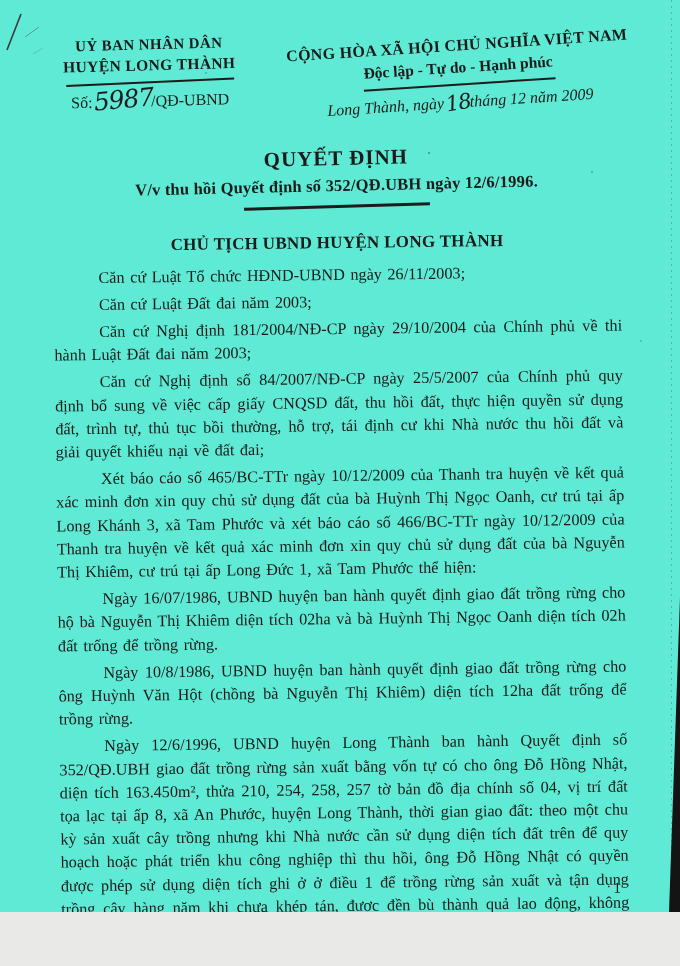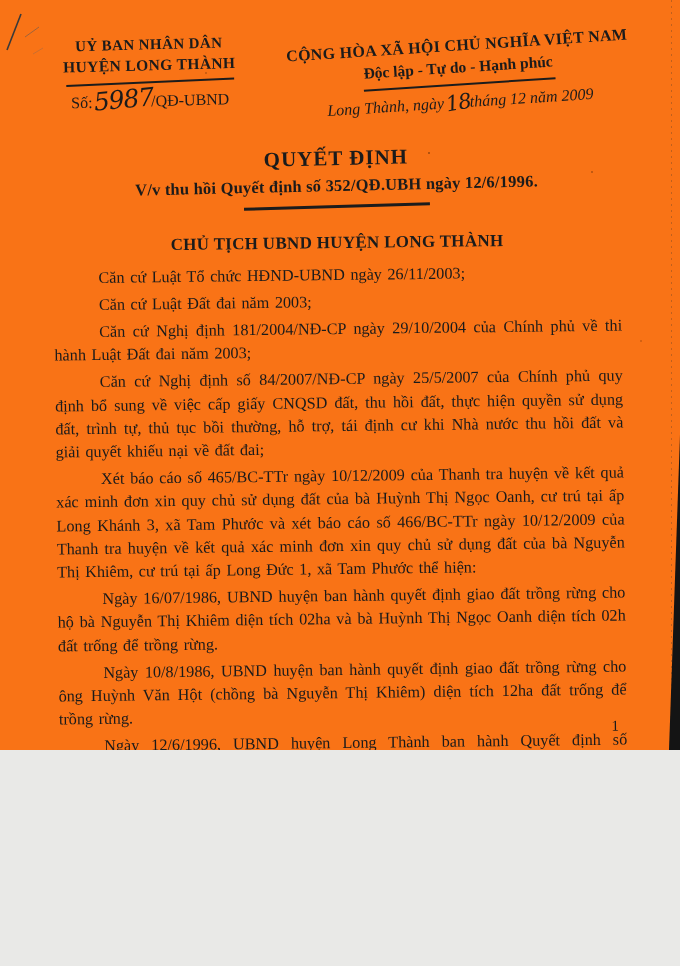--- a/index.html
+++ b/index.html
@@ -4,22 +4,22 @@
 <style>
   * { margin:0; padding:0; box-sizing:border-box; }
   html,body { width:680px; height:966px; }
   body {
     background:#e9e9e7;
     font-family:"Liberation Serif","DejaVu Serif",serif;
     overflow:hidden;
   }
   .page {
     position:relative;
-    width:680px; height:750px;
-    background:#f97316;
+    width:680px; height:912px;
+    background:#5eead4;
     color:#1b1b1b;
     overflow:hidden;
   }
   .content{
     position:absolute; inset:0;
     transform:rotate(-0.7deg);
     transform-origin:340px 480px;
   }
 
   

